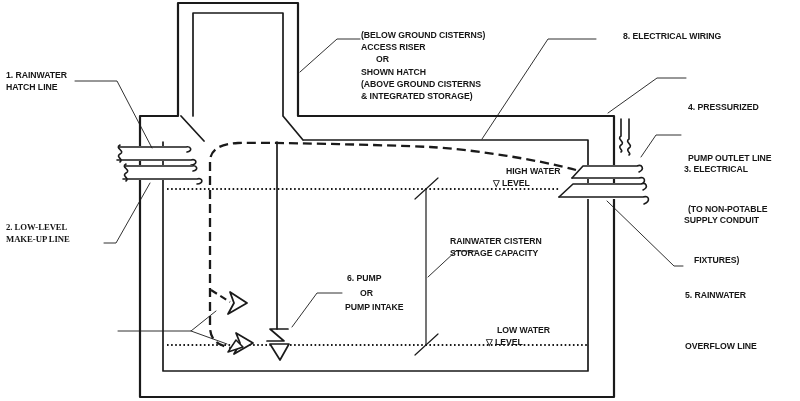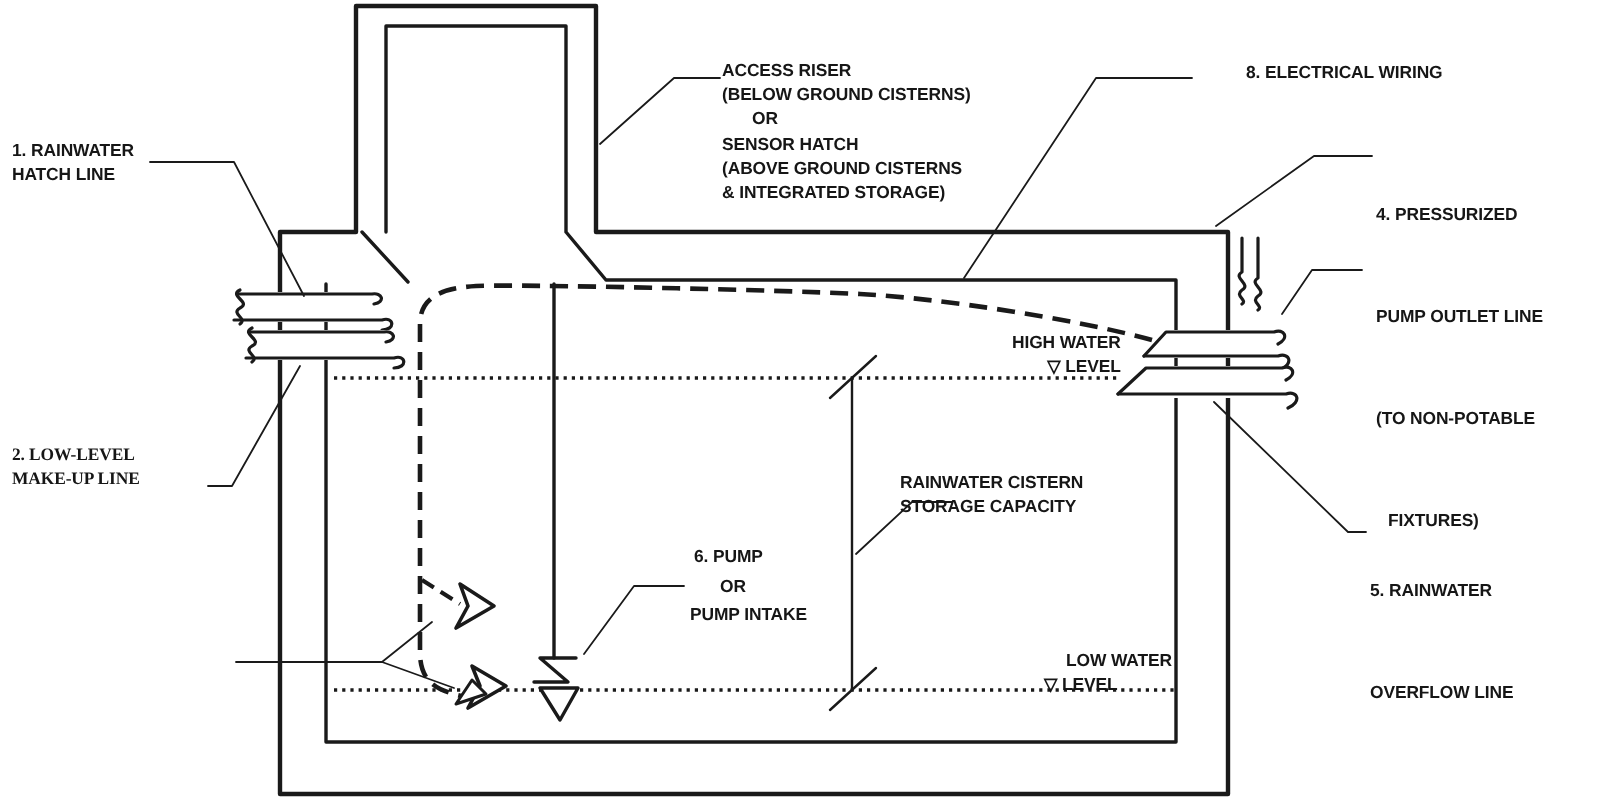--- a/index.html
+++ b/index.html
@@ -112,49 +112,53 @@
     <div class="ind2">6. PUMP</div>
     <div class="ind15">OR</div>
     <div>PUMP INTAKE</div>
   </div>
 
   <div class="lbl" style="left:450px;top:235px;">
     <div>RAINWATER CISTERN</div>
     <div>STORAGE CAPACITY</div>
   </div>
 
-  <div class="lbl" style="left:493px;top:165px;text-align:right;">
+  <div class="lbl" style="left:493px;top:165px;">
     <div class="ind13">HIGH WATER</div>
     <div><span class="sym">▽</span> <span>LEVEL</span></div>
   </div>
 
-  <div class="lbl" style="left:486px;top:324px;margin-left:36px;">
+  <div class="lbl" style="left:486px;top:324px;">
     <div class="ind11">LOW WATER</div>
     <div><span class="sym">▽</span> <span>LEVEL</span></div>
   </div>
 
   <div class="lbl" style="left:623px;top:30px;">
     <div>8. ELECTRICAL WIRING</div>
   </div>
 
   <div class="lbl lh11" style="left:688px;top:62px;">
     <div>4. PRESSURIZED</div>
     <div>PUMP OUTLET LINE</div>
     <div>(TO NON-POTABLE</div>
     <div class="ind6">FIXTURES)</div>
   </div>
 
+  <div class="lbl lh11" style="left:684px;top:124px;">
+    <div>3. ELECTRICAL</div>
+    <div>SUPPLY CONDUIT</div>
+  </div>
 
   <div class="lbl lh11" style="left:685px;top:250px;">
     <div>5. RAINWATER</div>
     <div>OVERFLOW LINE</div>
   </div>
 
   <div class="lbl lh122" style="left:361px;top:29px;">
+    <div>(BELOW GROUND CISTERNS)</div>
     <div>ACCESS RISER</div>
-    <div>(BELOW GROUND CISTERNS)</div>
     <div class="ind15">OR</div>
-    <div>SENSOR HATCH</div>
+    <div>SHOWN HATCH</div>
     <div>(ABOVE GROUND CISTERNS</div>
     <div>&amp; INTEGRATED STORAGE)</div>
   </div>
 
 </div>
 
 </body></html>

